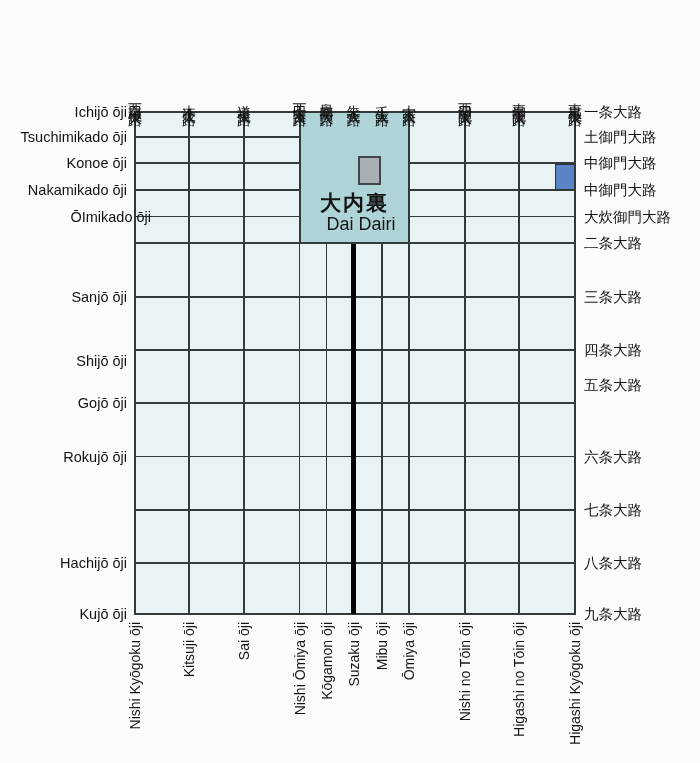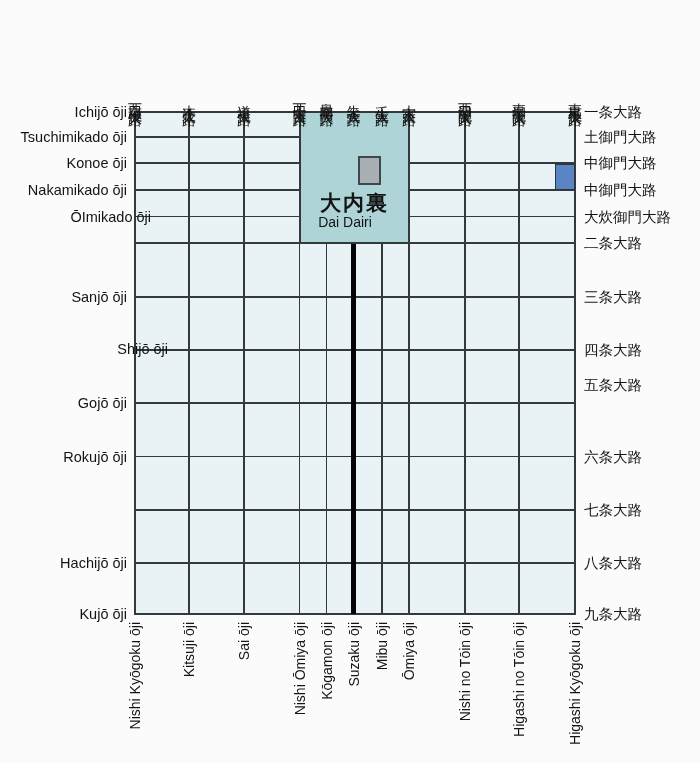--- a/index.html
+++ b/index.html
@@ -33,22 +33,22 @@
   }
   .lbl-bottom{
     font-size:14px;line-height:16px;white-space:nowrap;
     transform-origin:0 0;transform:rotate(-90deg) translateX(-100%);
   }
   .palace-label-kanji{
     position:absolute;z-index:6;left:299px;width:111px;top:189px;text-align:center;
     font-size:21px;font-weight:bold;letter-spacing:2px;
   }
   .palace-label-romaji{
-    position:absolute;z-index:6;left:299px;width:92px;top:214px;text-align:center;
-    font-size:14px;
+    position:absolute;z-index:6;left:315px;width:92px;top:214px;text-align:center;
+    font-size:18px;
   }
 </style>
 </head>
 <body>
 
 <div class="map-stage" id="map-stage">
   <div class="palace-label-kanji">大内裏</div>
   <div class="palace-label-romaji">Dai Dairi</div>
 <div class="grid-field" style="left: 134px; top: 111px; width: 442px; height: 504px;"></div>
     <div class="lbl lbl-left" style="top: 103px;">Ichijō ōji</div>
@@ -67,21 +67,21 @@
     <div class="hline" style="left: 135px; top: 215.75px; width: 164.5px; height: 1.5px;"></div>
     <div class="hline" style="left: 409px; top: 215.75px; width: 166px; height: 1.5px;"></div>
     <div class="lbl lbl-left" style="top: 207.5px; padding-left: 24px;">ŌImikado ōji</div>
     <div class="lbl lbl-right" style="top: 207.5px;">大炊御門大路</div>
     <div class="hline" style="left: 135px; top: 242.25px; width: 440px; height: 1.5px;"></div>
     <div class="lbl lbl-right" style="top: 234px;">二条大路</div>
     <div class="hline" style="left: 135px; top: 296.25px; width: 440px; height: 1.5px;"></div>
     <div class="lbl lbl-left" style="top: 288px;">Sanjō ōji</div>
     <div class="lbl lbl-right" style="top: 288px;">三条大路</div>
     <div class="hline" style="left: 135px; top: 349.25px; width: 440px; height: 1.5px;"></div>
-    <div class="lbl lbl-left" style="top: 340px; margin-left: 41px;">Shijō ōji</div>
+    <div class="lbl lbl-left" style="top: 352px;">Shijō ōji</div>
     <div class="lbl lbl-right" style="top: 341px;">四条大路</div>
     <div class="hline" style="left: 135px; top: 402.25px; width: 440px; height: 1.5px;"></div>
     <div class="lbl lbl-left" style="top: 394px;">Gojō ōji</div>
     <div class="lbl lbl-right" style="top: 376px; font-family: Liberation Serif, serif;">五条大路</div>
     <div class="hline" style="left: 135px; top: 455.75px; width: 440px; height: 1.5px;"></div>
     <div class="lbl lbl-left" style="top: 447.5px;">Rokujō ōji</div>
     <div class="lbl lbl-right" style="top: 447.5px;">六条大路</div>
     <div class="hline" style="left: 135px; top: 509.25px; width: 440px; height: 1.5px;"></div>
     <div class="lbl lbl-right" style="top: 501px; text-align: right;">七条大路</div>
     <div class="hline" style="left: 135px; top: 562.25px; width: 440px; height: 1.5px;"></div>

